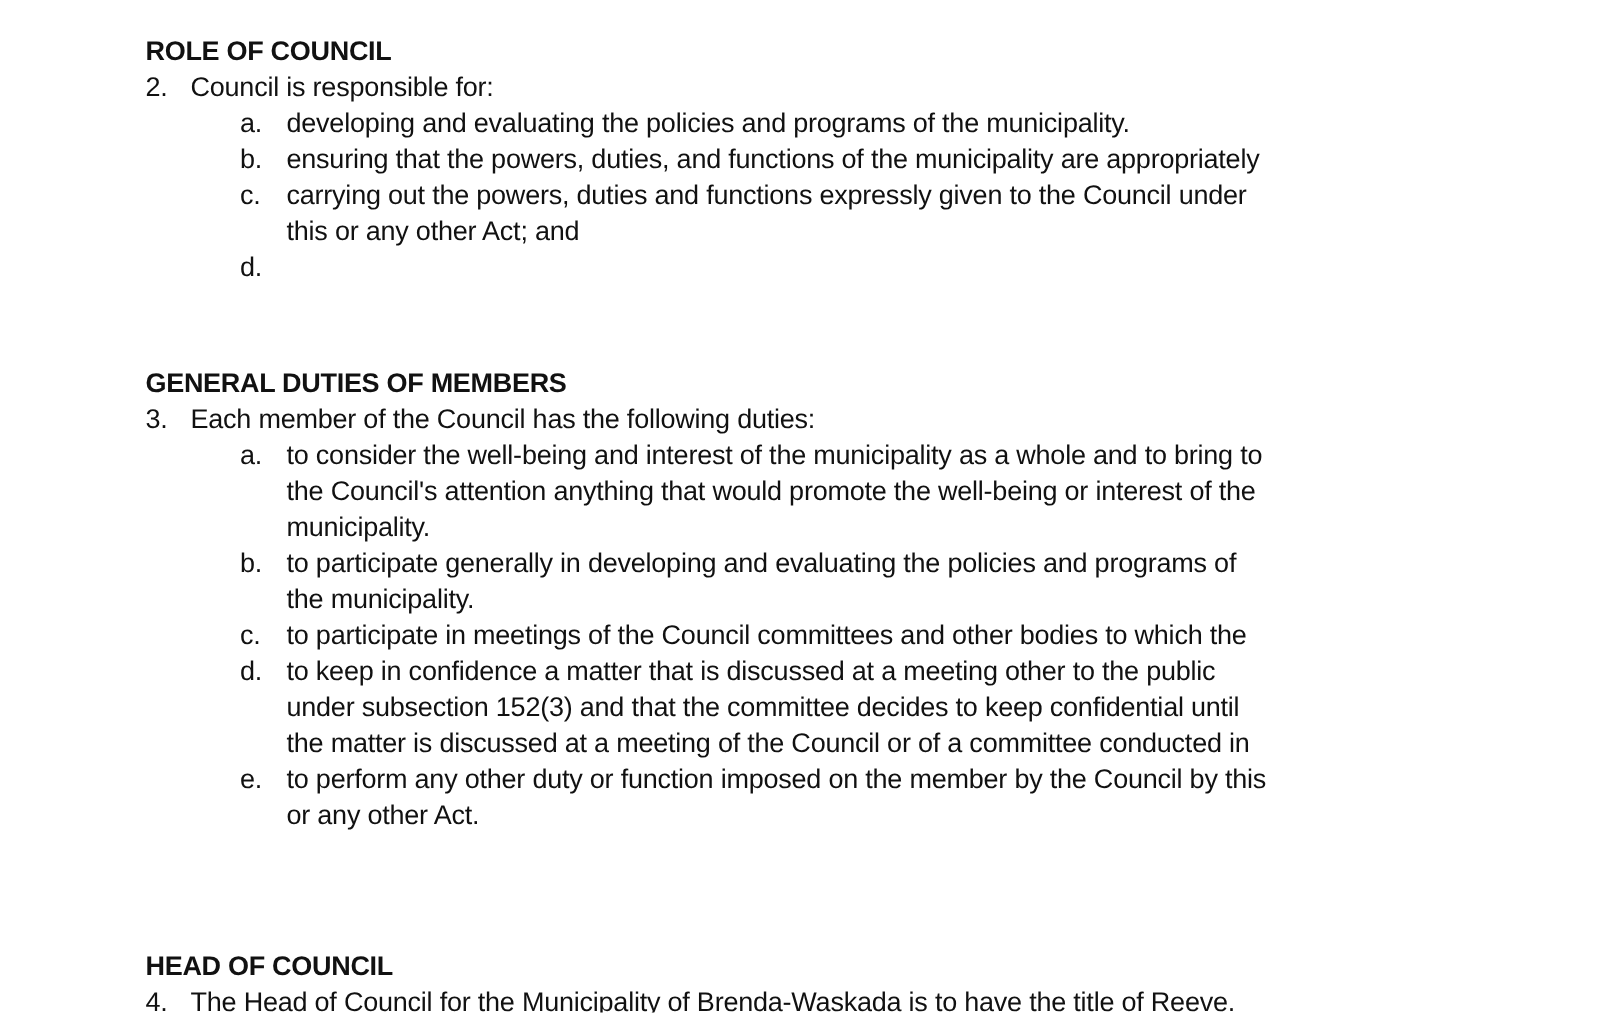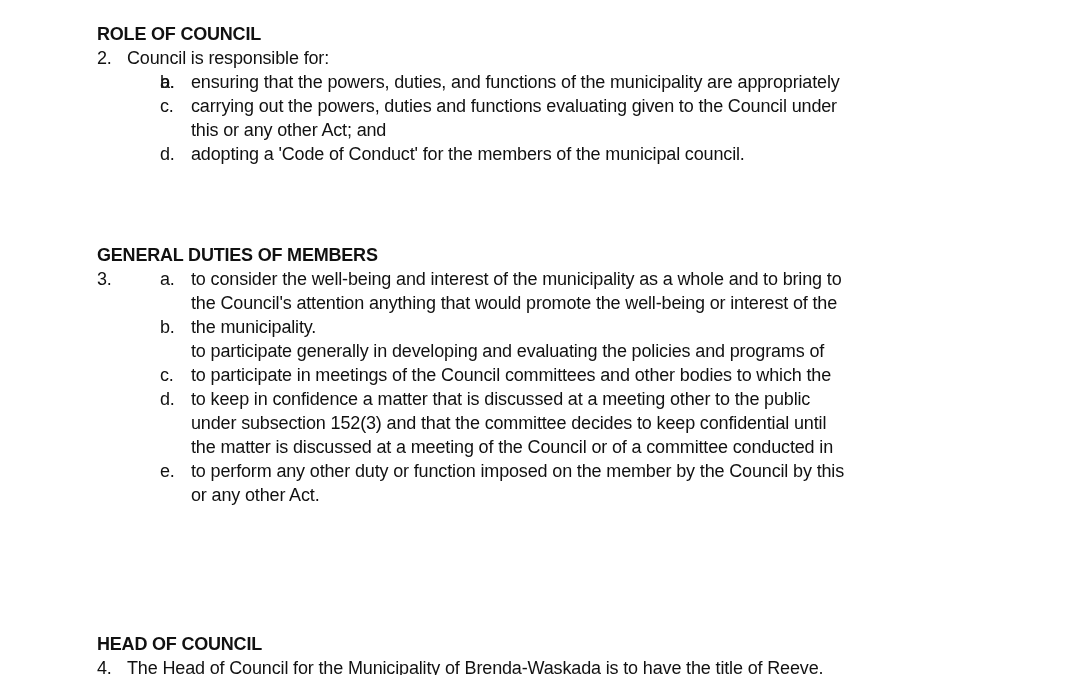--- a/index.html
+++ b/index.html
@@ -20,50 +20,52 @@
 <div class="page">
 
   <div class="section" style="top:22px;">
     <p class="heading">ROLE OF COUNCIL</p>
     <div class="line num-row">
       <span class="num">2.</span>
       <span>Council is responsible for:</span>
     </div>
     <div class="sub-row">
       <span class="line letter">a.</span>
+      <div class="line">developing and evaluating the policies and programs of the municipality.</div>
     </div>
     <div class="sub-row">
       <span class="line letter">b.</span>
       <div class="line">ensuring that the powers, duties, and functions of the municipality are appropriately</div>
     </div>
     <div class="sub-row">
       <span class="line letter">c.</span>
-      <div class="line">carrying out the powers, duties and functions evaluating given to the Council under</div>
+      <div class="line">carrying out the powers, duties and functions expressly given to the Council under</div>
       <div class="line">this or any other Act; and</div>
     </div>
     <div class="sub-row">
       <span class="line letter">d.</span>
-      <div class="line">adopting a 'Code of Conduct' for the members of the municipal council.</div>
     </div>
   </div>
 
   <div class="section" style="top:243px;">
     <p class="heading">GENERAL DUTIES OF MEMBERS</p>
     <div class="line num-row">
       <span class="num">3.</span>
+      <span>Each member of the Council has the following duties:</span>
     </div>
     <div class="sub-row">
       <span class="line letter">a.</span>
       <div class="line">to consider the well-being and interest of the municipality as a whole and to bring to</div>
       <div class="line">the Council's attention anything that would promote the well-being or interest of the</div>
+      <div class="line">municipality.</div>
     </div>
     <div class="sub-row">
       <span class="line letter">b.</span>
+      <div class="line">to participate generally in developing and evaluating the policies and programs of</div>
       <div class="line">the municipality.</div>
-      <div class="line">to participate generally in developing and evaluating the policies and programs of</div>
     </div>
     <div class="sub-row">
       <span class="line letter">c.</span>
       <div class="line">to participate in meetings of the Council committees and other bodies to which the</div>
     </div>
     <div class="sub-row">
       <span class="line letter">d.</span>
       <div class="line">to keep in confidence a matter that is discussed at a meeting other to the public</div>
       <div class="line">under subsection 152(3) and that the committee decides to keep confidential until</div>
       <div class="line">the matter is discussed at a meeting of the Council or of a committee conducted in</div>

